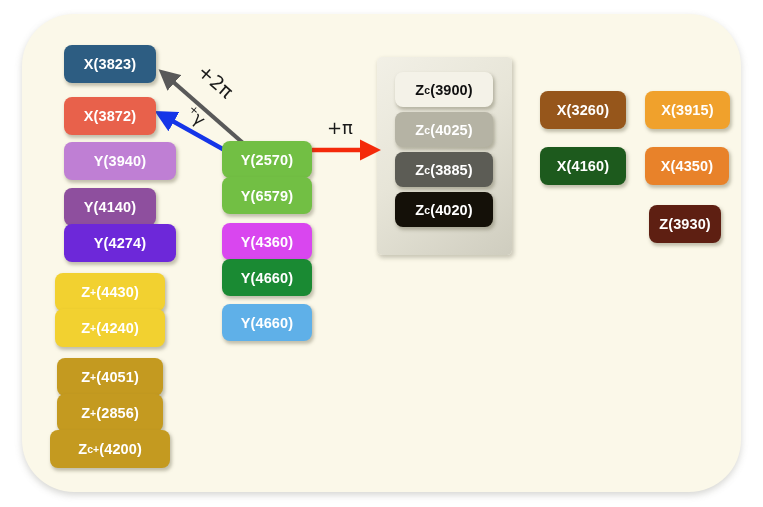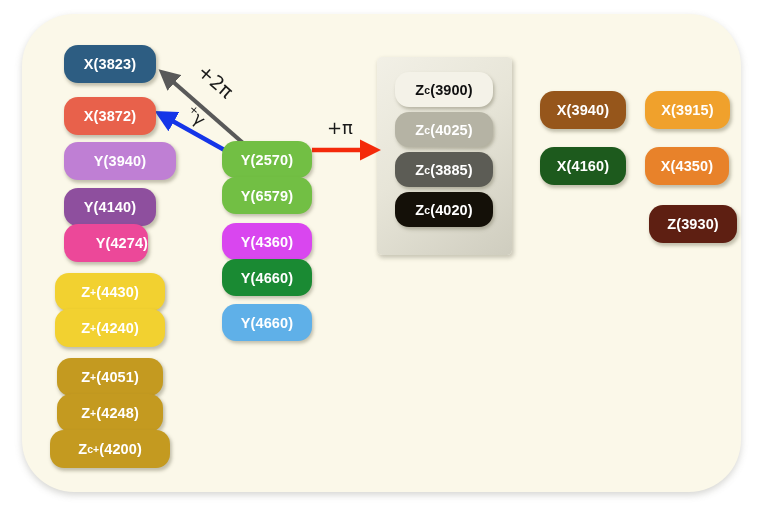--- a/index.html
+++ b/index.html
@@ -15,21 +15,21 @@
     left:22px;top:14px;
     width:719px;height:478px;
     background:#fbf8e9;
     border-radius:52px;
     box-shadow:0 3px 7px rgba(120,120,110,.30);
   }
   .pill{
     position:absolute;
     box-sizing:border-box;
     display:flex;align-items:center;justify-content:center;
-    border-radius:14px;
+    border-radius:8px;
     color:#ffffff;
     font-weight:bold;
     font-size:14.5px;
     letter-spacing:.1px;
     white-space:nowrap;
     box-shadow:1.5px 2.5px 3.5px rgba(90,85,60,.35);
     user-select:none;
   }
   .pill sub{font-size:10.5px;vertical-align:-2px;font-weight:bold;}
   .pill sup{font-size:10.5px;vertical-align:4px;font-weight:bold;}
@@ -94,21 +94,21 @@
 <div class="pill" style="left: 64px; top: 97px; width: 92px; height: 38px; background: rgb(232, 97, 75); color: rgb(255, 255, 255);">
     <span>X(3872)</span>
   </div>
 
 <div class="pill" style="left: 64px; top: 142px; width: 112px; height: 38px; background: rgb(191, 127, 212); color: rgb(255, 255, 255);">
     <span>Y(3940)</span>
   </div>
 <div class="pill" style="left: 64px; top: 188px; width: 92px; height: 38px; background: rgb(142, 79, 158); color: rgb(255, 255, 255);">
     <span>Y(4140)</span>
   </div>
-<div class="pill" style="left: 64px; top: 224px; width: 84px; height: 38px; background: #ec4899; color: rgb(255, 255, 255); justify-content: flex-end;">
+<div class="pill" style="left: 64px; top: 224px; width: 112px; height: 38px; background: #6d28d9; color: rgb(255, 255, 255);">
     <span>Y(4274)</span>
   </div>
 
 <div class="pill" style="left: 55px; top: 273px; width: 110px; height: 38px; background: rgb(242, 209, 48); color: rgb(255, 255, 255);">
     <span>Z</span>
     <sup>+</sup>
     <span>(4430)</span>
   </div>
 <div class="pill" style="left: 55px; top: 309px; width: 110px; height: 38px; background: rgb(242, 209, 48); color: rgb(255, 255, 255);">
     <span>Z</span>
@@ -117,21 +117,21 @@
   </div>
 
 <div class="pill" style="left: 57px; top: 358px; width: 106px; height: 38px; background: rgb(196, 154, 32); color: rgb(255, 255, 255);">
     <span>Z</span>
     <sup>+</sup>
     <span>(4051)</span>
   </div>
 <div class="pill" style="left: 57px; top: 394px; width: 106px; height: 38px; background: rgb(196, 154, 32); color: rgb(255, 255, 255);">
     <span>Z</span>
     <sup>+</sup>
-    <span>(4248)</span>
+    <span>(2856)</span>
   </div>
 <div class="pill" style="left: 50px; top: 430px; width: 120px; height: 38px; background: rgb(196, 154, 32); color: rgb(255, 255, 255);">
     <span>Z</span>
     <sub>c</sub>
     <sup>+</sup>
     <span>(4200)</span>
   </div>
 
 <div class="pill" style="left: 222px; top: 141px; width: 90px; height: 37px; background: rgb(114, 191, 68); color: rgb(255, 255, 255);">
     <span>Y(2570)</span>
@@ -166,27 +166,27 @@
     <sub>c</sub>
     <span>(3885)</span>
   </div>
 <div class="pill" style="left: 395px; top: 192px; width: 98px; height: 35px; background: rgb(20, 16, 8); color: rgb(255, 255, 255);">
     <span>Z</span>
     <sub>c</sub>
     <span>(4020)</span>
   </div>
 
 <div class="pill" style="left: 540px; top: 91px; width: 86px; height: 38px; background: rgb(150, 86, 27); color: rgb(255, 255, 255);">
-    <span>X(3940)</span>
+    <span>X(3260)</span>
   </div>
 <div class="pill" style="left: 540px; top: 147px; width: 86px; height: 38px; background: rgb(29, 90, 29); color: rgb(255, 255, 255);">
     <span>X(4160)</span>
   </div>
 
 <div class="pill" style="left: 645px; top: 91px; width: 85px; height: 38px; background: rgb(240, 161, 44); color: rgb(255, 255, 255);">
     <span>X(3915)</span>
   </div>
 <div class="pill" style="left: 645px; top: 147px; width: 84px; height: 38px; background: rgb(232, 130, 42); color: rgb(255, 255, 255); justify-content: center;">
     <span>X(4350)</span>
   </div>
-<div class="pill" style="left: 649px; top: 205px; width: 88px; height: 38px; background: rgb(94, 31, 18); color: rgb(255, 255, 255);">
+<div class="pill" style="left: 649px; top: 205px; width: 72px; height: 38px; background: rgb(94, 31, 18); color: rgb(255, 255, 255);">
     <span>Z(3930)</span>
   </div>
 
 </body></html>

